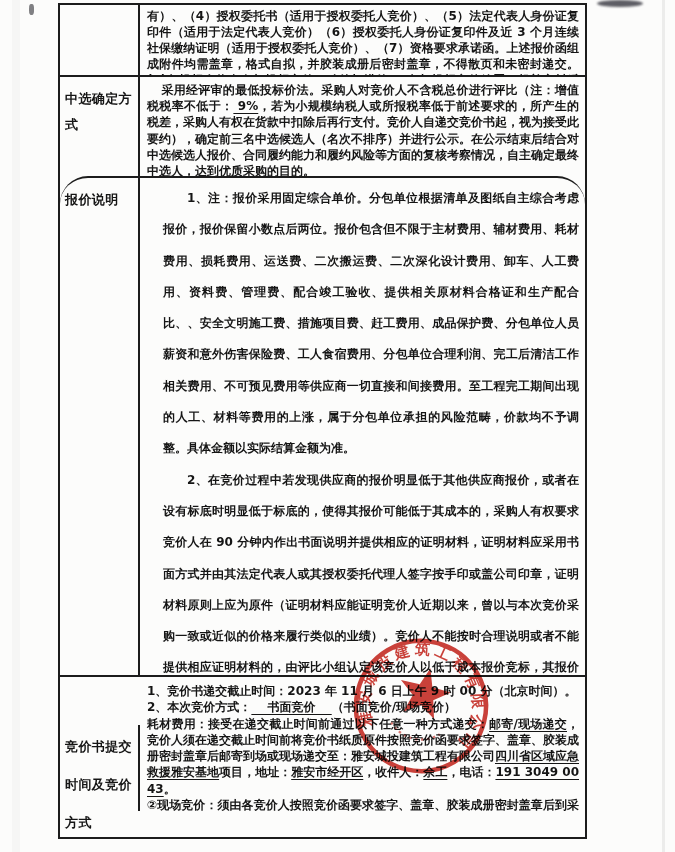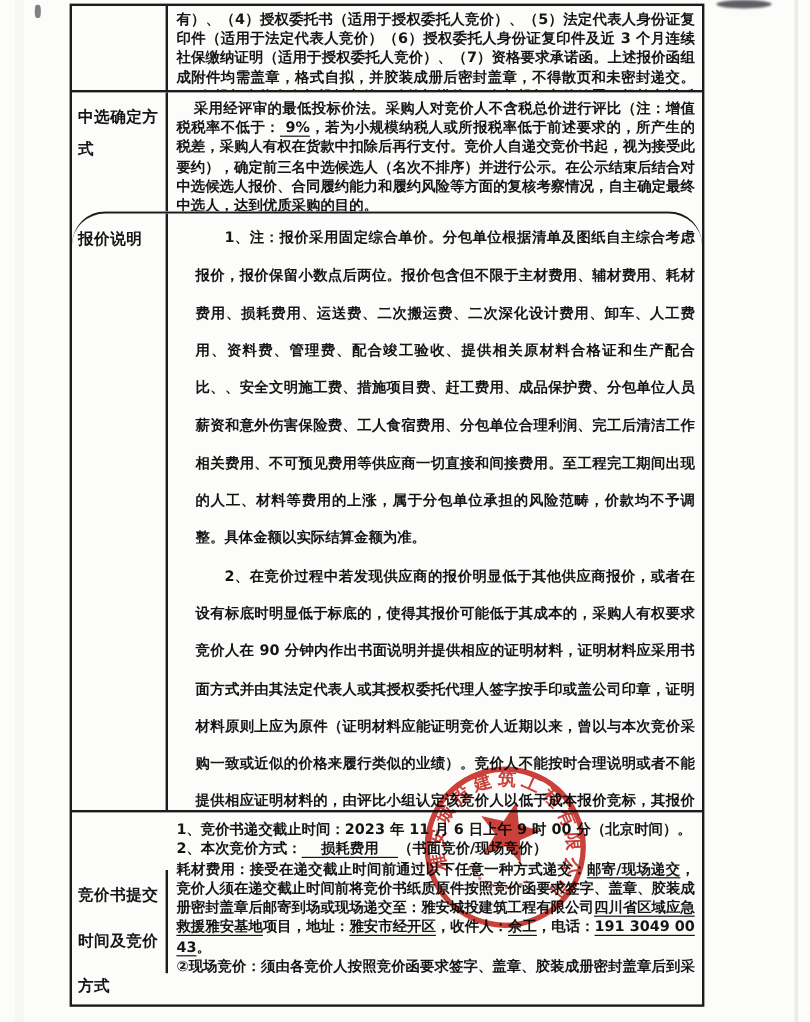--- a/index.html
+++ b/index.html
@@ -107,21 +107,21 @@
       <div class="cell-content">
           <p class="indent"><span>1、注：报价采用固定综合单价。分包单位根据清单及图纸自主综合考虑报价，报价保留小数点后两位。报价包含但不限于主材费用、辅材费用、耗材费用、损耗费用、运送费、二次搬运费、二次深化设计费用、卸车、人工费用、资料费、管理费、配合竣工验收、提供相关原材料合格证和生产配合比、、安全文明施工费、措施项目费、赶工费用、成品保护费、分包单位人员薪资和意外伤害保险费、工人食宿费用、分包单位合理利润、完工后清洁工作相关费用、不可预见费用等供应商一切直接和间接费用。至工程完工期间出现的人工、材料等费用的上涨，属于分包单位承担的风险范畴，价款均不予调整。具体金额以实际结算金额为准。</span></p>
           <p class="indent"><span>2、在竞价过程中若发现供应商的报价明显低于其他供应商报价，或者在设有标底时明显低于标底的，使得其报价可能低于其成本的，采购人有权要求竞价人在 90 分钟内作出书面说明并提供相应的证明材料，证明材料应采用书面方式并由其法定代表人或其授权委托代理人签字按手印或盖公司印章，证明材料原则上应为原件（证明材料应能证明竞价人近期以来，曾以与本次竞价采购一致或近似的价格来履行类似的业绩）。竞价人不能按时合理说明或者不能提供相应证明材料的，由评比小组认定该竞价人以低于成本报价竞标，其报价作无效处理，并有权将该竞价人列入采购人黑名单。</span></p>
         </div>
     </div>
 
     <div class="row r4">
       <div class="cell-label">竞价书提交时间及竞价方式</div>
       <div class="cell-content">
           <p><span>1、竞价书递交截止时间：2023 年 11 月 6 日上午 9 时 00 分（北京时间）。</span></p>
-          <p><span>2、本次竞价方式：</span><span class="u">　 损耗费用 　</span><span>（书面竞价/现场竞价）</span></p>
+          <p><span>2、本次竞价方式：</span><span class="u">　 书面竞价 　</span><span>（书面竞价/现场竞价）</span></p>
           <p><span>耗材费用：接受在递交截止时间前通过以下任意一种方式递交：</span><span class="u">邮寄/现场递交</span><span>，竞价人须在递交截止时间前将竞价书纸质原件按照竞价函要求签字、盖章、胶装成册密封盖章后邮寄到场或现场递交至：雅安城投建筑工程有限公司</span><span class="u">四川省区域应急救援雅安基地</span><span>项目，地址：</span><span class="u">雅安市经开区</span><span>，收件人：</span><span class="u">佘工</span><span>，电话：</span><span class="u">191 3049 0043</span><span>。</span></p>
           <p><span>②现场竞价：须由各竞价人按照竞价函要求签字、盖章、胶装成册密封盖章后到采购人指定地点现场参与竞价。现场竞价地址：</span></p>
         </div>
     </div>
 
   </div>
 
   <svg class="stamp" viewBox="0 0 150 150" aria-hidden="true">
     <g transform="rotate(14 75 75)">
       <circle cx="75" cy="75" r="65" fill="none" stroke="#c5271f" stroke-width="4.5"></circle>

